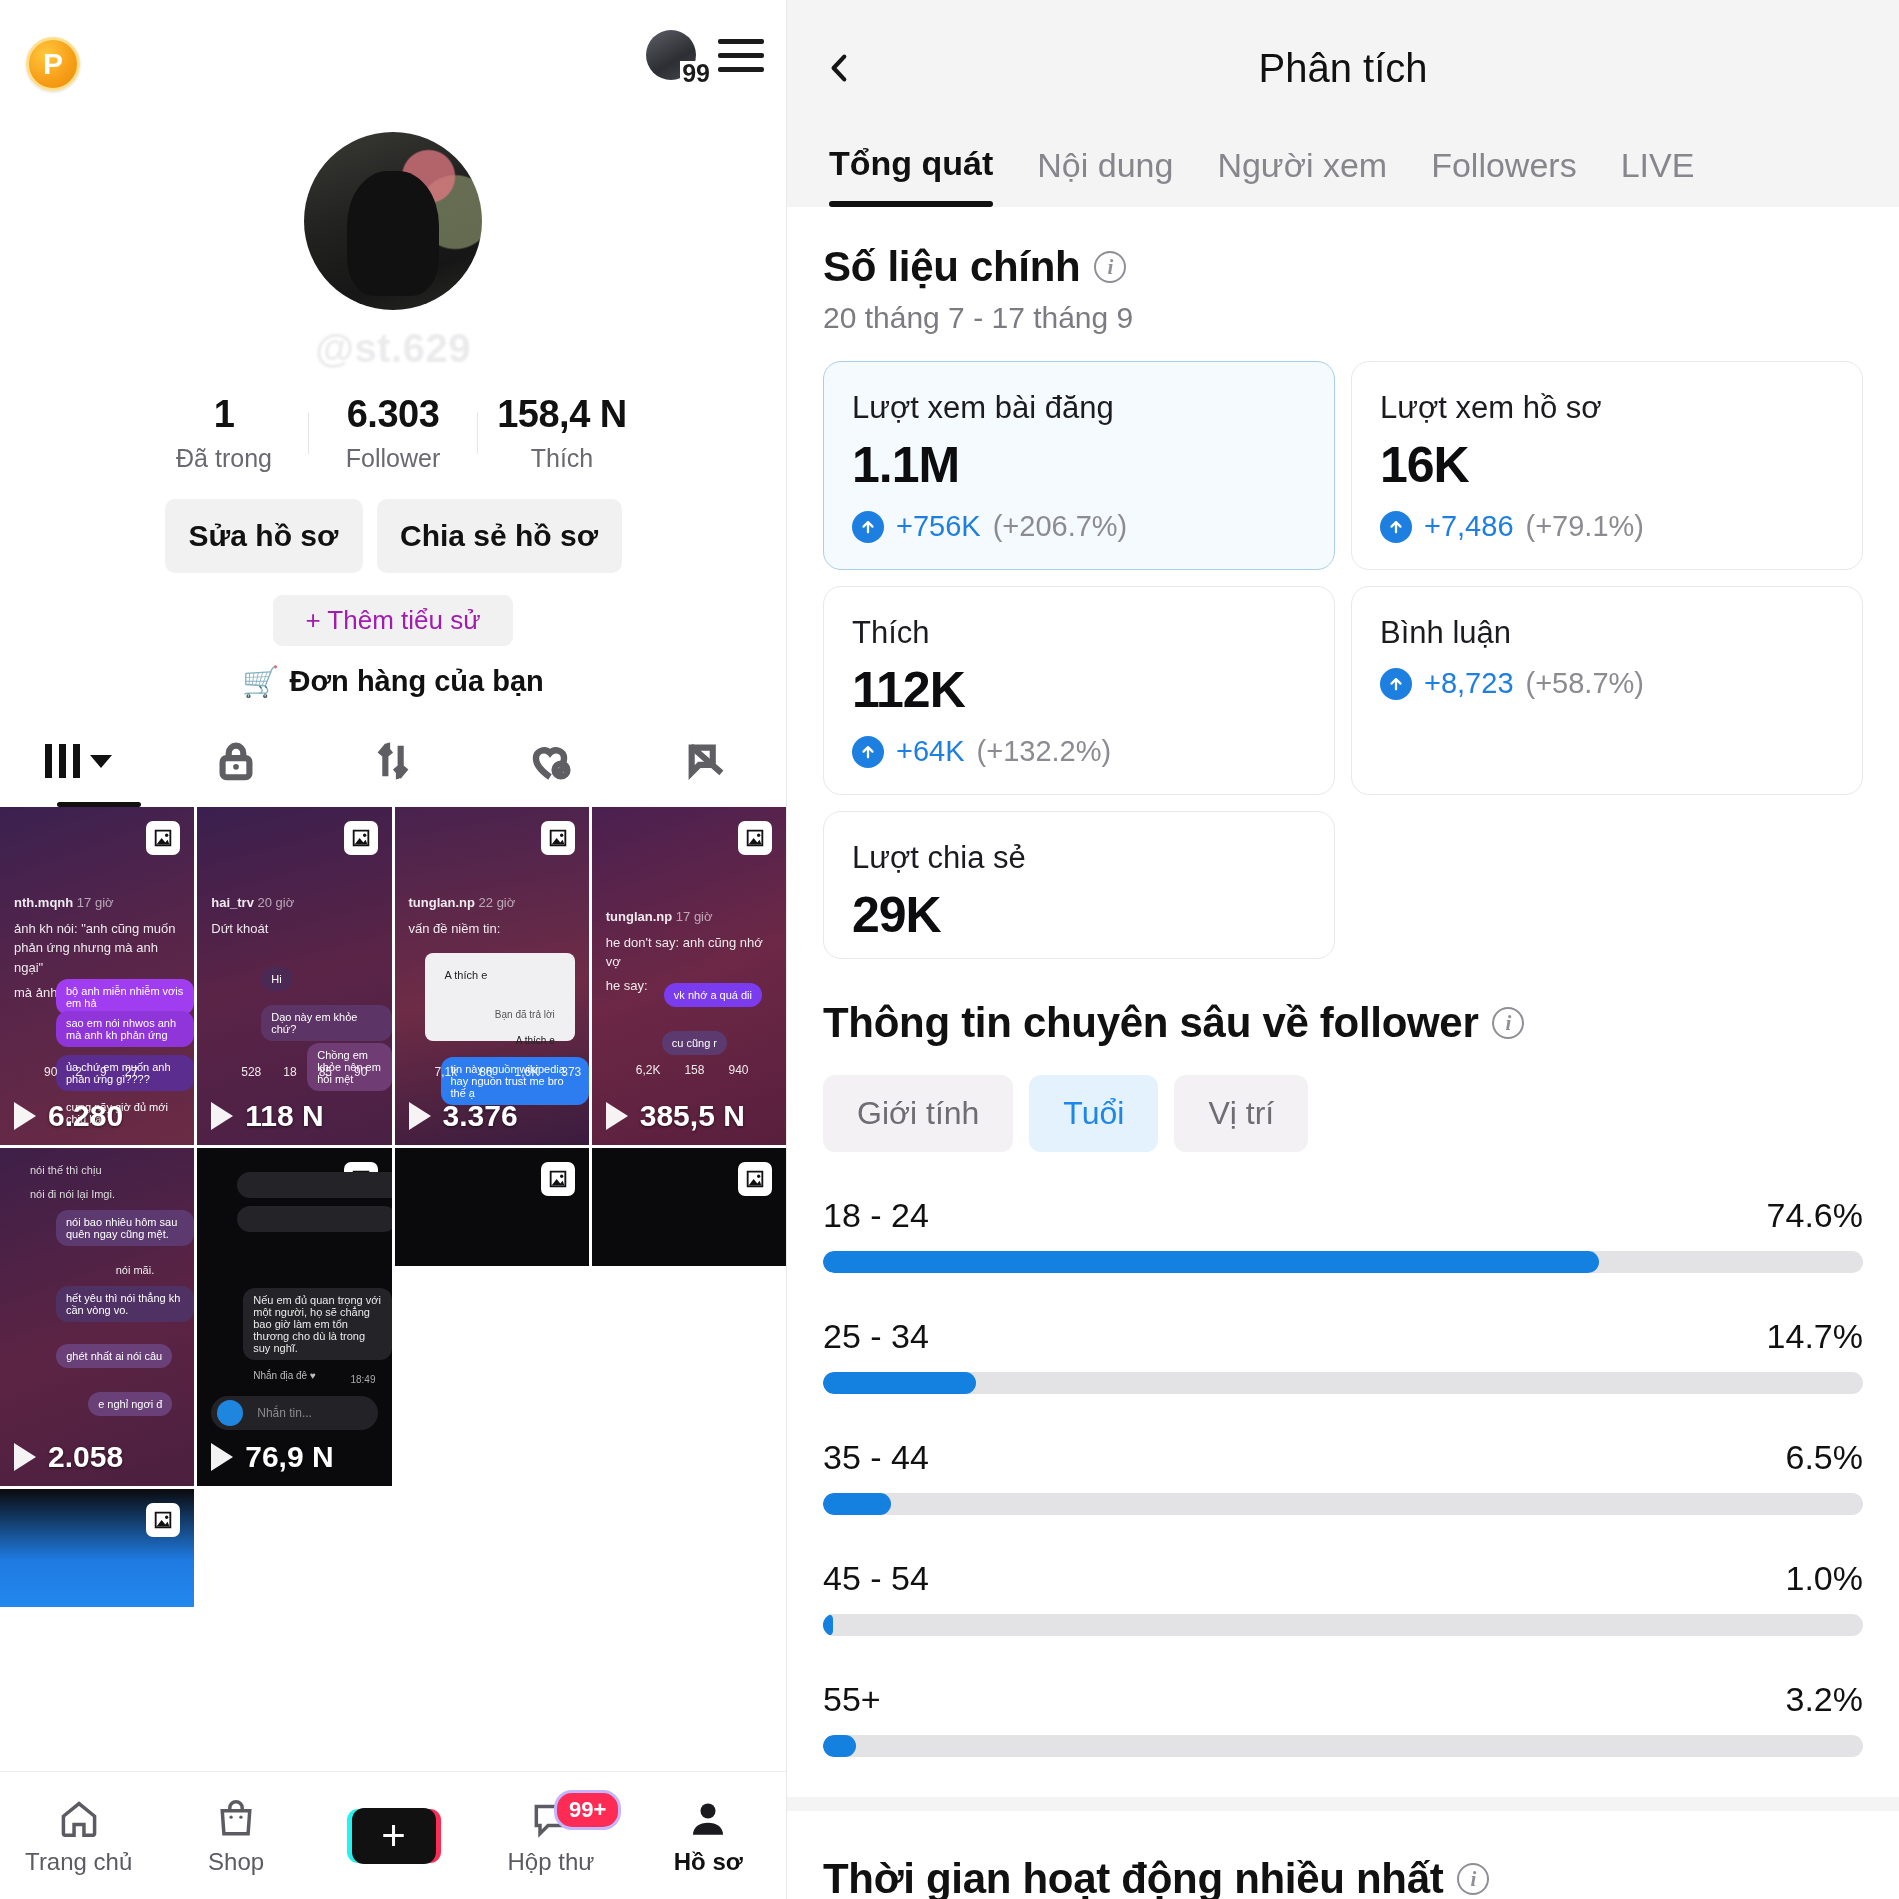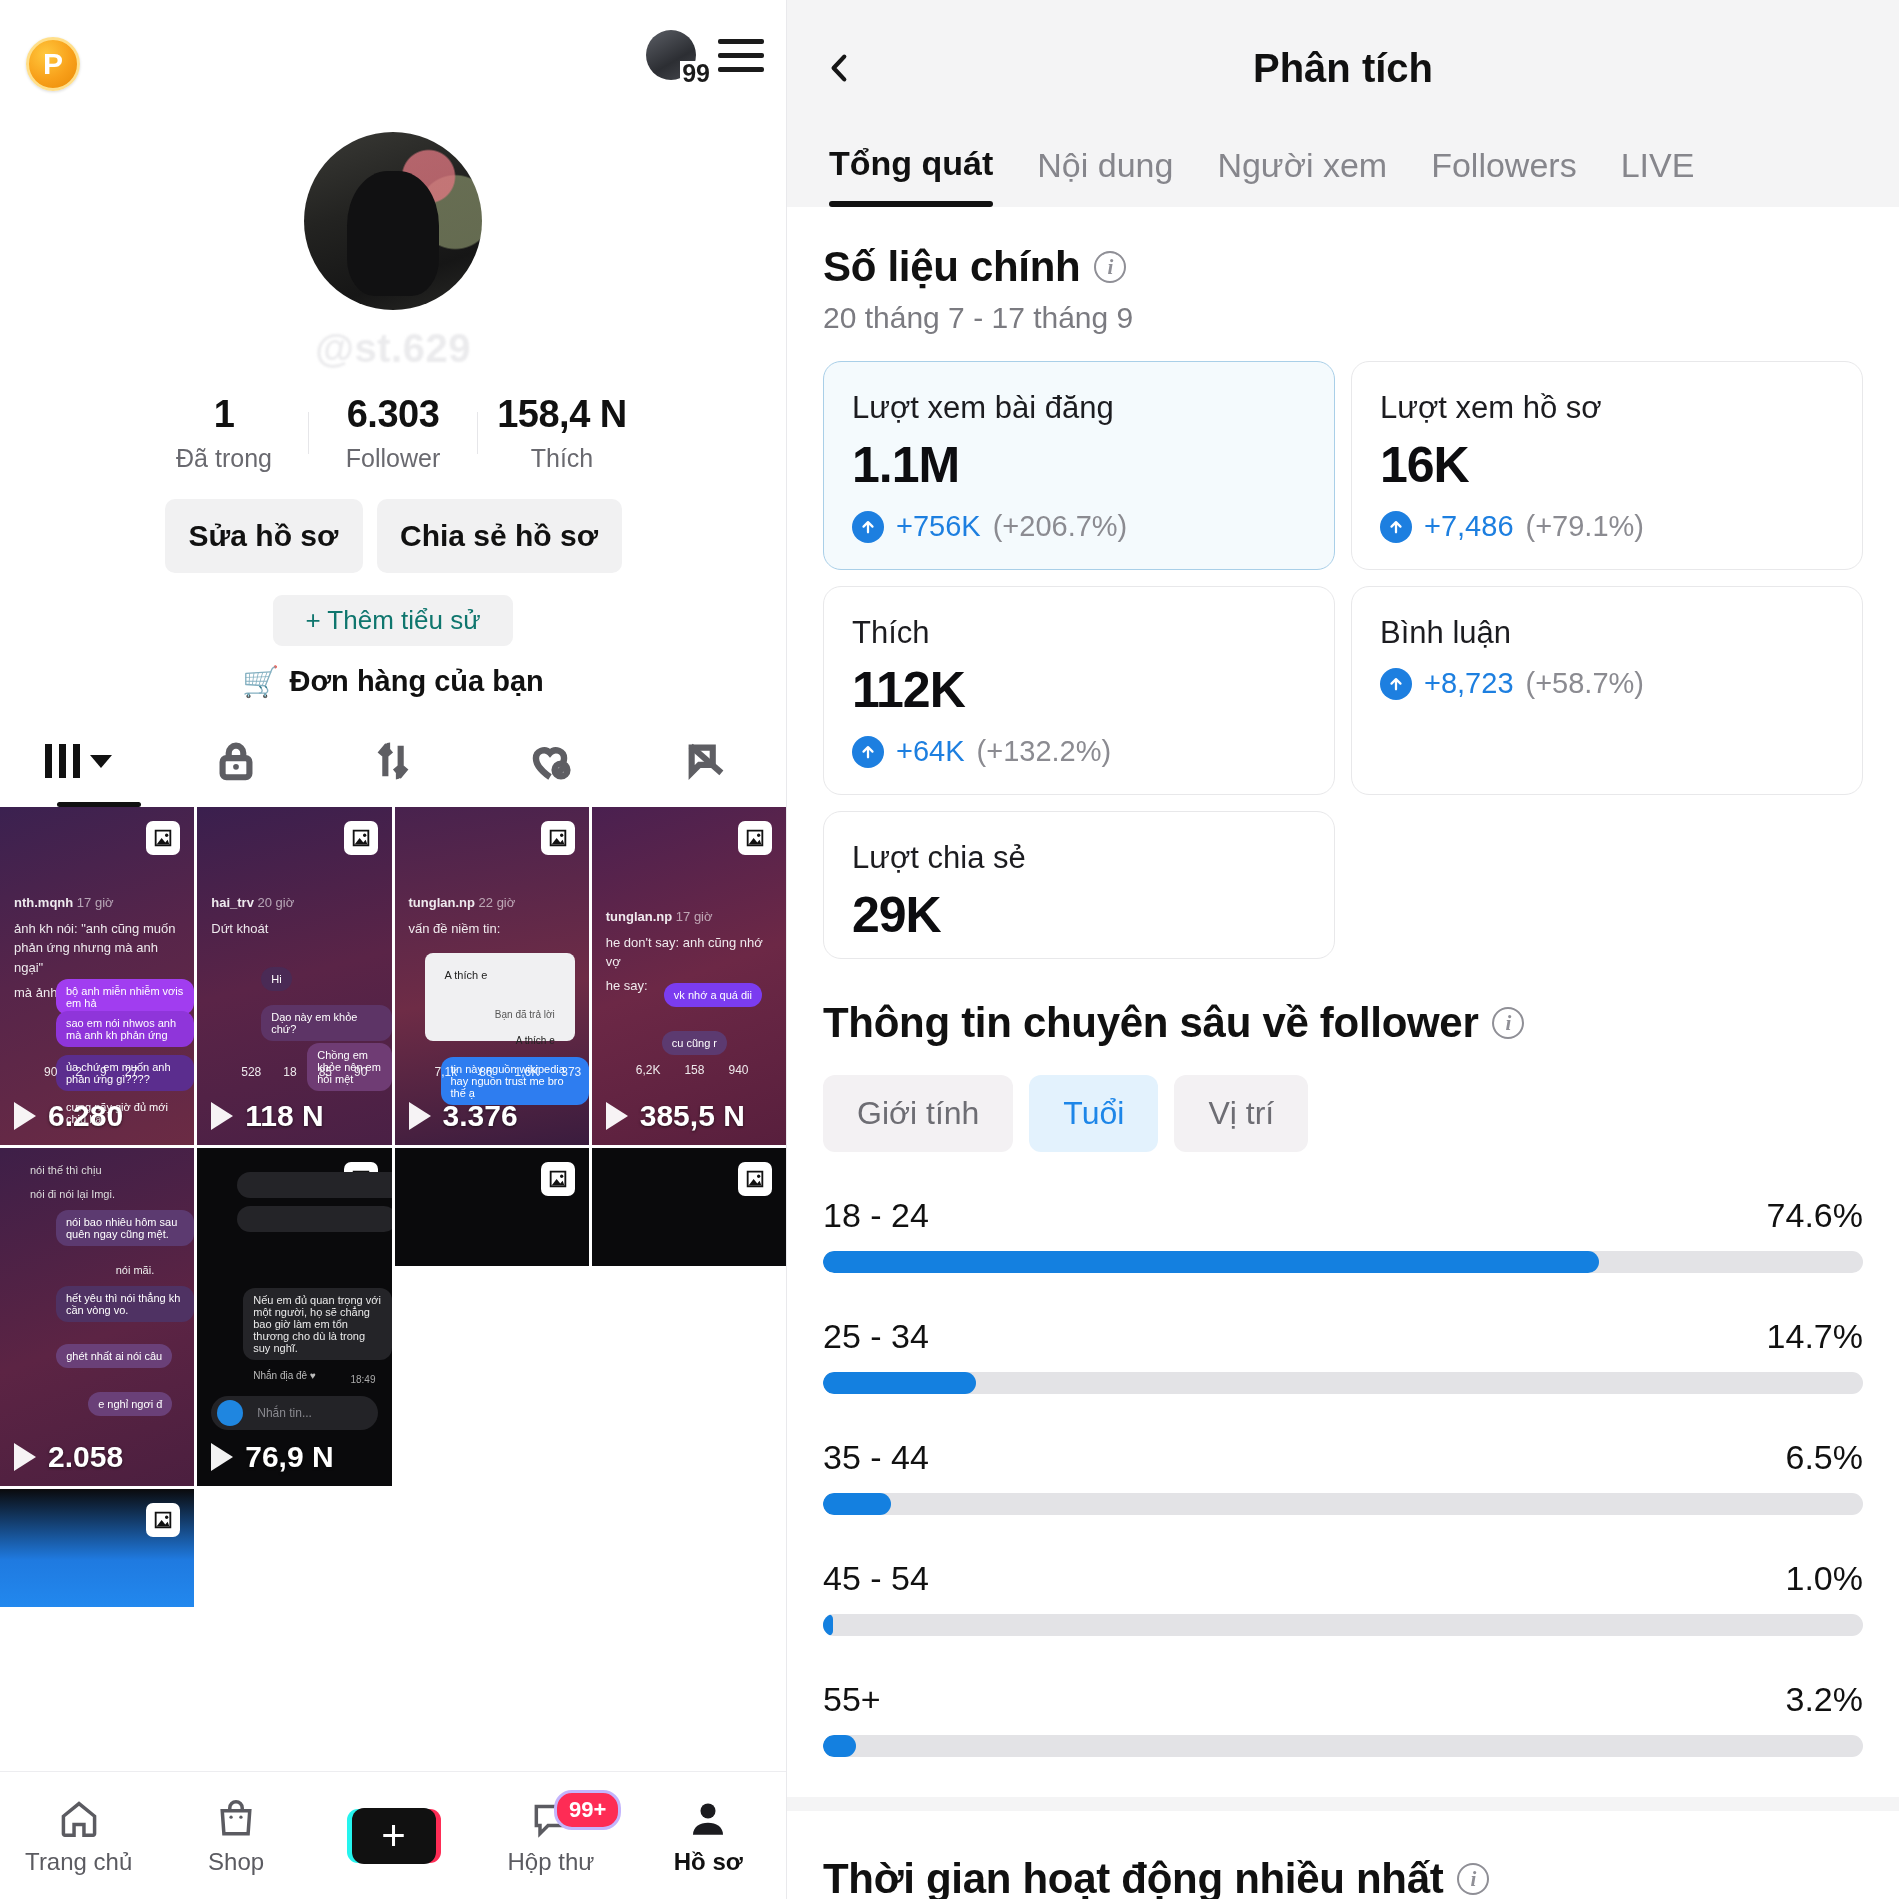--- a/index.html
+++ b/index.html
@@ -81,21 +81,21 @@
   }
   .pbtn {
     background: #f1f1f2; border-radius: 10px;
     padding: 20px 0; width: 198px; text-align: center;
     font-size: 30px; font-weight: 600; color: #111;
   }
   .pbtn.wide { width: 245px; }
   .addbio {
     margin: 22px auto 1px; width: max-content;
     background: #f1f1f2; border-radius: 9px;
-    padding: 10px 32px; font-size: 26px; color: #0f766e; font-weight: 500;
+    padding: 10px 32px; font-size: 26px; color: #a21caf; font-weight: 500;
   }
   .orders {
     margin-top: 18px; text-align: center;
     font-size: 29px; font-weight: 600; color: #111;
     display: flex; align-items: center; justify-content: center; gap: 10px;
   }
   .cart-ico { font-size: 30px; color: #fe2c55; }
 
   .tabrow {
     display: flex; align-items: flex-end; height: 92px;
@@ -178,21 +178,21 @@
   }
   .rtop { background: #f4f4f5; padding-top: 26px; }
   .rhead {
     height: 84px; display: flex; align-items: center;
     position: relative; padding: 0 36px;
   }
   .backchev { width: 40px; height: 40px; display: flex; align-items: center; }
   .backchev svg { width: 34px; height: 34px; stroke: #161616; stroke-width: 3; fill: none; }
   .rtitle {
     position: absolute; left: 0; right: 0; text-align: center;
-    font-size: 40px; font-weight: 700; color: #111;
+    font-size: 40px; font-weight: 400; color: #111;
   }
   .rtabs {
     display: flex; align-items: flex-end; gap: 0;
     padding: 34px 36px 0 36px; position: relative;
   }
   .rtab {
     font-size: 34px; color: #86868c; padding: 0 22px 22px 22px;
     white-space: nowrap;
   }
   .rtab:first-child { padding-left: 6px; }

